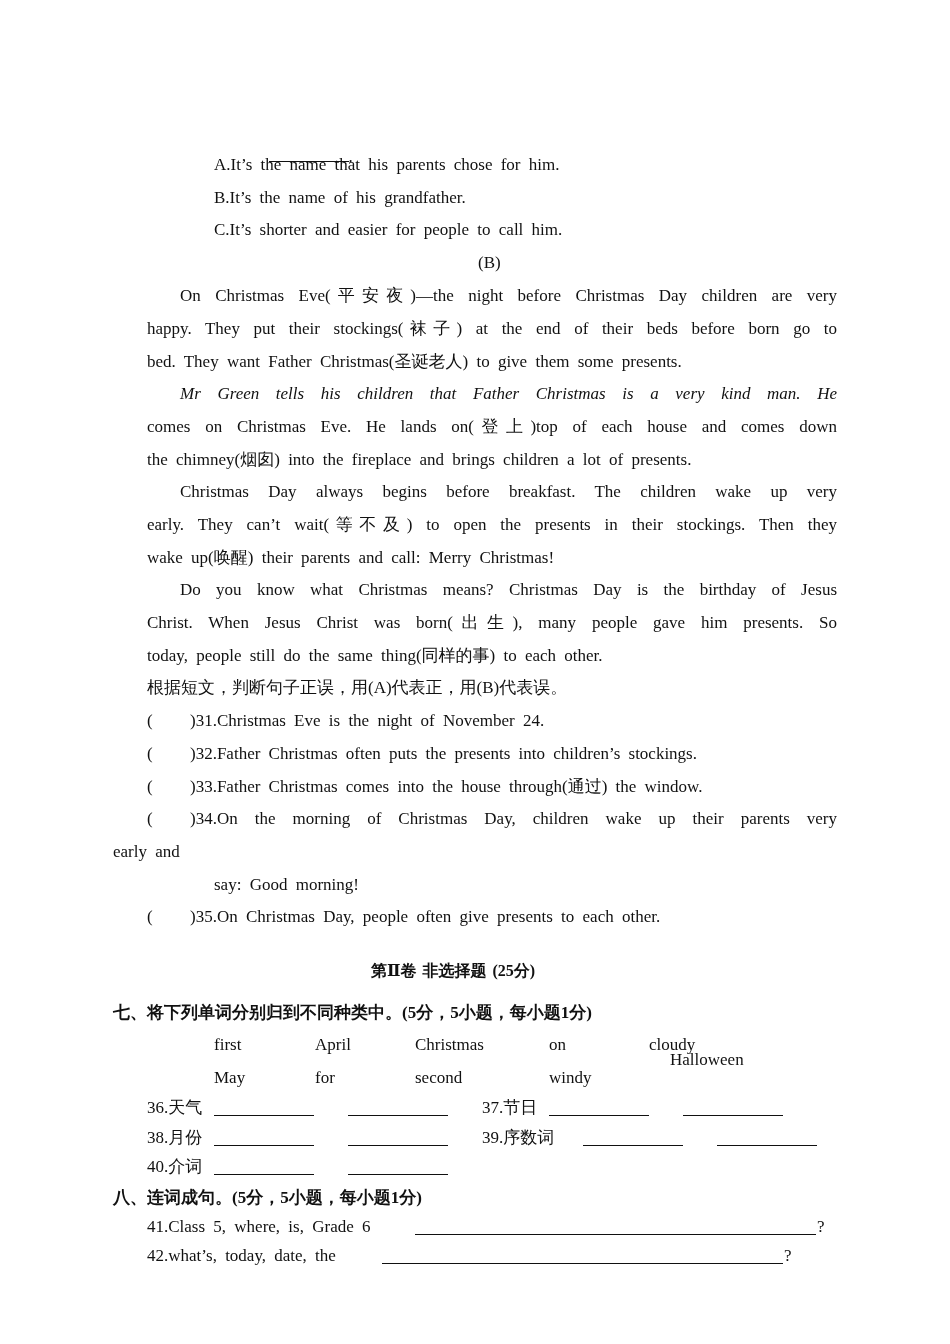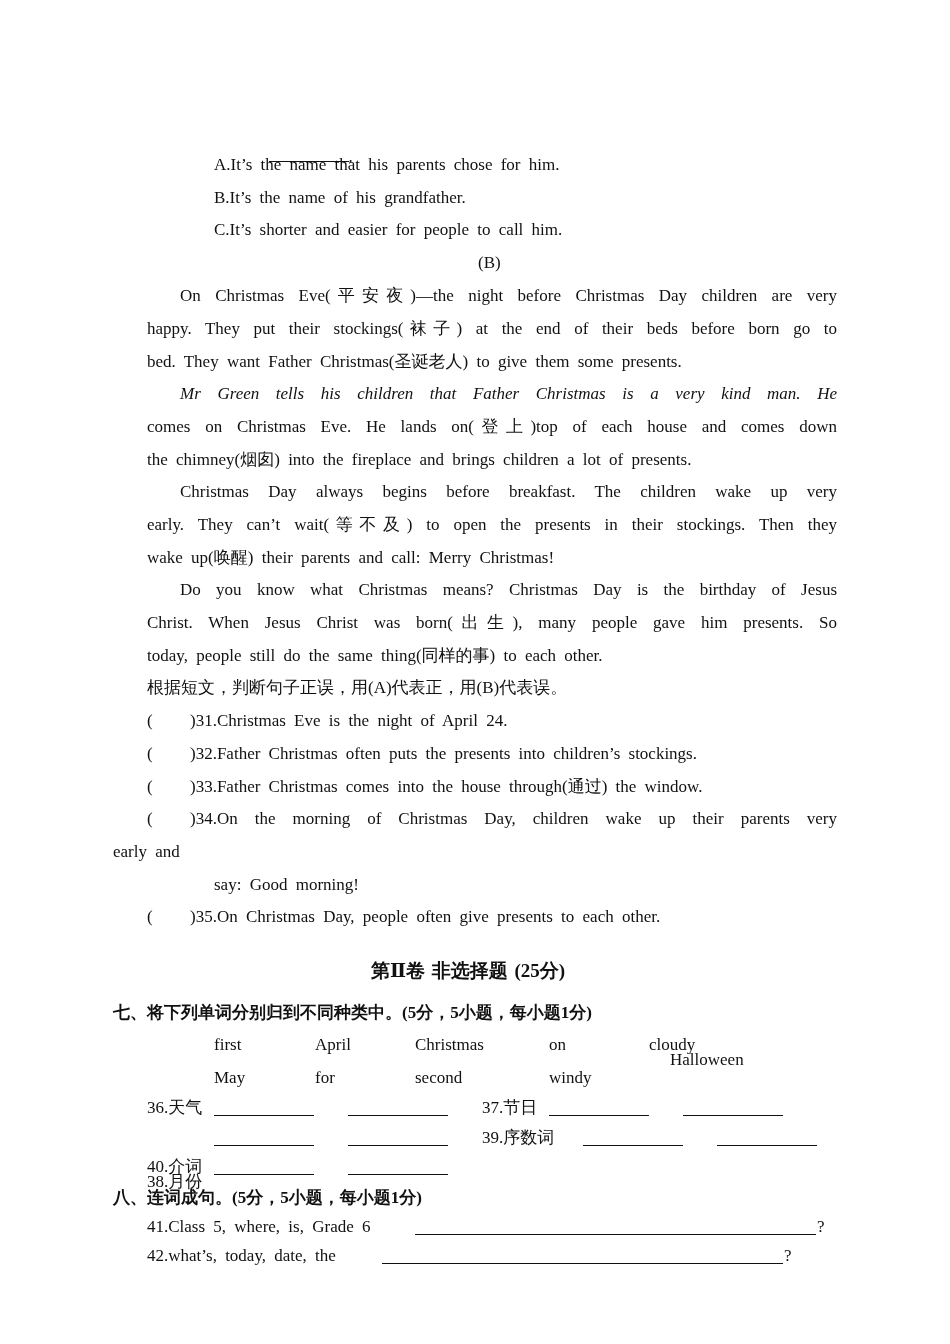--- a/index.html
+++ b/index.html
@@ -3,21 +3,21 @@
 <meta charset="utf-8">
 <style>
   html, body { margin: 0; padding: 0; background: #ffffff; }
   body { width: 950px; height: 1344px; position: relative; overflow: hidden;
          font-family: "Liberation Serif", "DejaVu Serif", serif; color: #111; font-size: 17px; }
   .ln { position: absolute; white-space: pre; line-height: 22px; word-spacing: 4px; }
   .j { position: absolute; left: 147px; width: 690px; text-align: justify; text-align-last: justify;
        white-space: normal; line-height: 22px; word-spacing: 3px; }
   .bold { font-weight: bold; }
   .blank { display: inline-block; border-bottom: 1px solid #111; height: 16px; vertical-align: baseline; }
-  .title { font-size: 19px; font-weight: bold; }
+  .title { font-size: 16px; font-weight: bold; }
   .cell { position: absolute; white-space: pre; line-height: 22px; }
 </style>
 </head>
 <body>
 
 <div class="ln" style="left:252px; top:123px;">
   <span class="blank" style="width:80px;"></span><span>.</span>
 </div>
 <div class="ln" style="left:214px; top:154px;">A.It’s the name that his parents chose for him.</div>
 <div class="ln" style="left:214px; top:187px;">B.It’s the name of his grandfather.</div>
@@ -37,21 +37,21 @@
 <div class="j" style="top:514px;">early. They can’t wait(等不及) to open the presents in their stockings. Then they</div>
 <div class="ln" style="left:147px; top:547px;">wake up(唤醒) their parents and call: Merry Christmas!</div>
 
 <div class="j" style="left:180px; width:657px; top:579px;">Do you know what Christmas means? Christmas Day is the birthday of Jesus</div>
 <div class="j" style="top:612px;">Christ. When Jesus Christ was born(出生), many people gave him presents. So</div>
 <div class="ln" style="left:147px; top:645px;">today, people still do the same thing(同样的事) to each other.</div>
 
 <div class="ln" style="left:147px; top:677px; word-spacing:0;">根据短文，判断句子正误，用(A)代表正，用(B)代表误。</div>
 
 <div class="ln" style="left:147px; top:710px;">(</div>
-<div class="ln" style="left:190px; top:710px;">)31.Christmas Eve is the night of April 24.</div>
+<div class="ln" style="left:190px; top:710px;">)31.Christmas Eve is the night of November 24.</div>
 
 <div class="ln" style="left:147px; top:743px;">(</div>
 <div class="ln" style="left:190px; top:743px;">)32.Father Christmas often puts the presents into children’s stockings.</div>
 
 <div class="ln" style="left:147px; top:776px;">(</div>
 <div class="ln" style="left:190px; top:776px;">)33.Father Christmas comes into the house through(通过) the window.</div>
 
 <div class="ln" style="left:147px; top:808px;">(</div>
 <div class="j" style="left:190px; width:647px; top:808px;">)34.On the morning of Christmas Day, children wake up their parents very</div>
 <div class="ln" style="left:113px; top:841px;">early and</div>
@@ -76,21 +76,21 @@
 <div class="cell" style="left:549px; top:1067px;">windy</div>
 <div class="cell" style="left:649px; top:1049px;margin-left:21px;">Halloween</div>
 
 <div class="cell" style="left:147px; top:1097px;">36.天气</div>
 <div class="blank" style="position:absolute; left:214px; top:1099px; width:100px;"></div>
 <div class="blank" style="position:absolute; left:348px; top:1099px; width:100px;"></div>
 <div class="cell" style="left:482px; top:1097px;">37.节日</div>
 <div class="blank" style="position:absolute; left:549px; top:1099px; width:100px;"></div>
 <div class="blank" style="position:absolute; left:683px; top:1099px; width:100px;"></div>
 
-<div class="cell" style="left:147px; top:1127px;margin-top:44px;">38.月份</div>
+<div class="cell" style="left:147px; top:1127px;">38.月份</div>
 <div class="blank" style="position:absolute; left:214px; top:1129px; width:100px;"></div>
 <div class="blank" style="position:absolute; left:348px; top:1129px; width:100px;"></div>
 <div class="cell" style="left:482px; top:1127px;text-align:center;">39.序数词</div>
 <div class="blank" style="position:absolute; left:583px; top:1129px; width:100px;"></div>
 <div class="blank" style="position:absolute; left:717px; top:1129px; width:100px;"></div>
 
 <div class="cell" style="left:147px; top:1156px;">40.介词</div>
 <div class="blank" style="position:absolute; left:214px; top:1158px; width:100px;"></div>
 <div class="blank" style="position:absolute; left:348px; top:1158px; width:100px;"></div>
 

